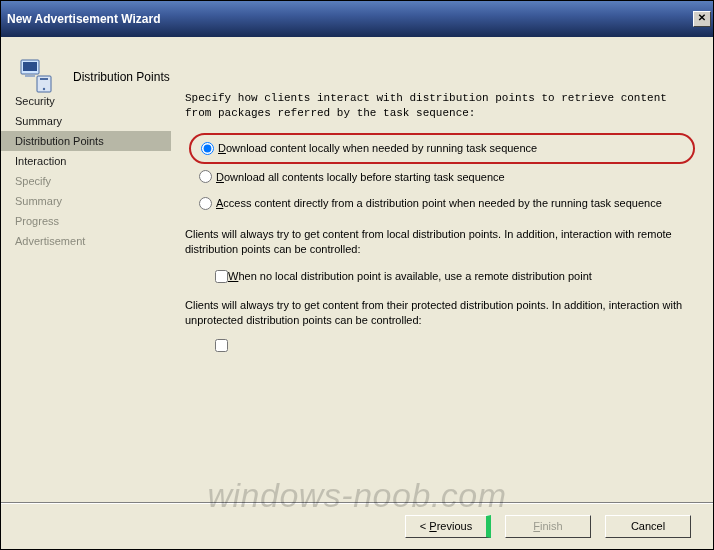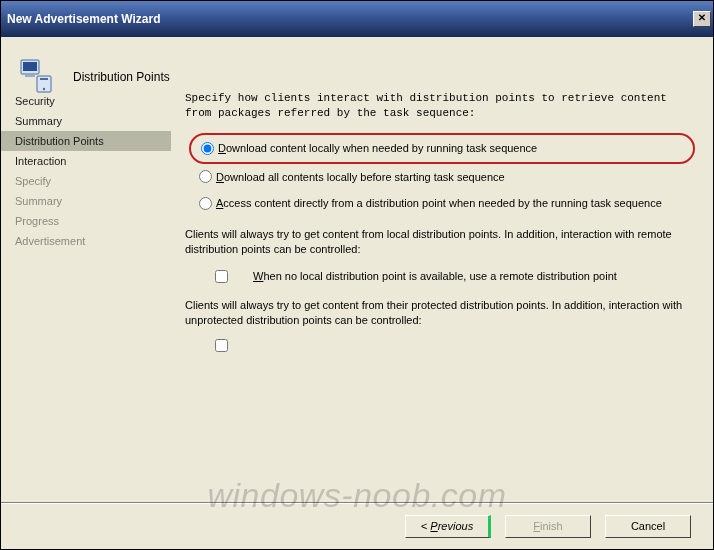--- a/index.html
+++ b/index.html
@@ -115,21 +115,21 @@
   }
   .radio-row label .u, .check-row label .u {
     text-decoration: underline;
   }
   .note {
     margin: 8px 0 10px 0;
   }
   .check-row {
     display: flex;
     align-items: center;
-    gap: 25px;
+    gap: 0;
     margin: 12px 0 14px 30px;
   }
   .button-bar {
     position: absolute;
     left: 0; right: 0; bottom: 0;
     height: 46px;
     border-top: 1px solid #808080;
     box-shadow: inset 0 1px 0 #fff;
     display: flex;
     align-items: center;
@@ -156,22 +156,21 @@
   button.wizard-btn:disabled {
     color: #9a9a8e;
     cursor: default;
   }
   .btn-underline { text-decoration: underline; }
   .btn-pair {
     display: flex;
     gap: 0;
   }
   .btn-pair button.wizard-btn:first-child {
-    border-right: 3px solid #22c55e;
-    font-style: italic;
+    border-right: 5px solid #22c55e;
   }
   .watermark {
     position: absolute;
     left: 0; right: 0;
     bottom: 34px;
     text-align: center;
     font-family: "Arial", sans-serif;
     font-size: 34px;
     font-style: italic;
     color: rgba(0,0,0,0.18);

